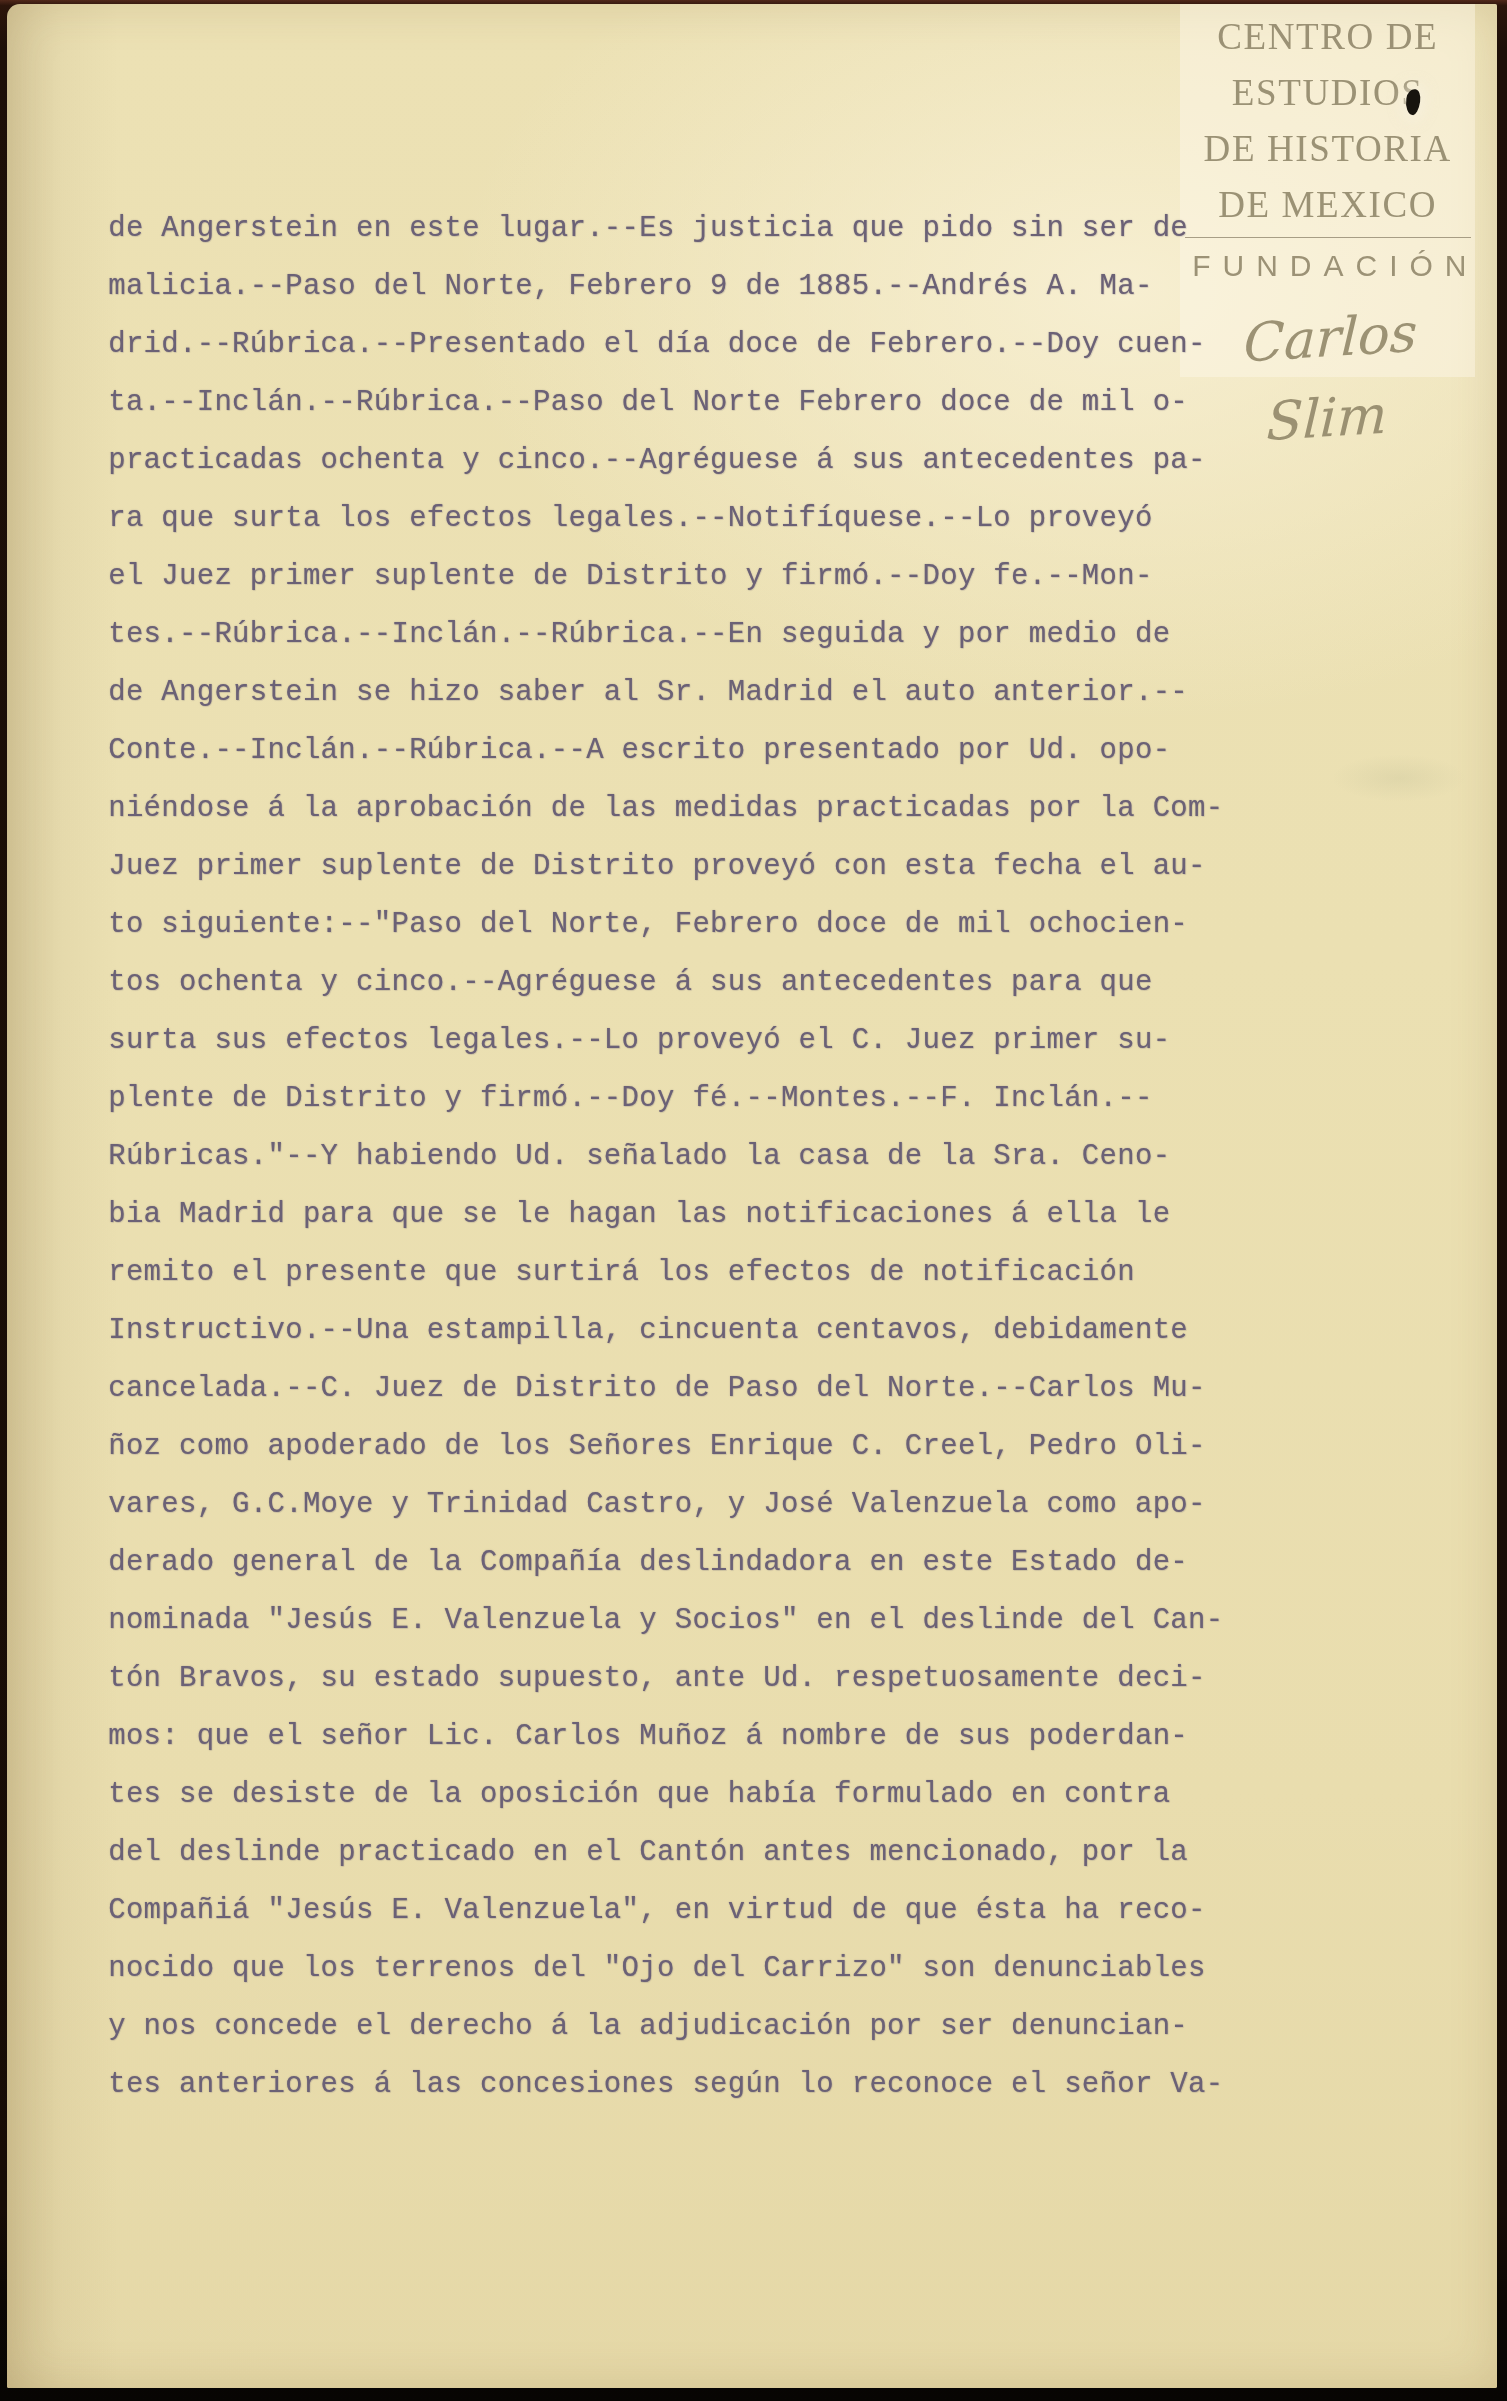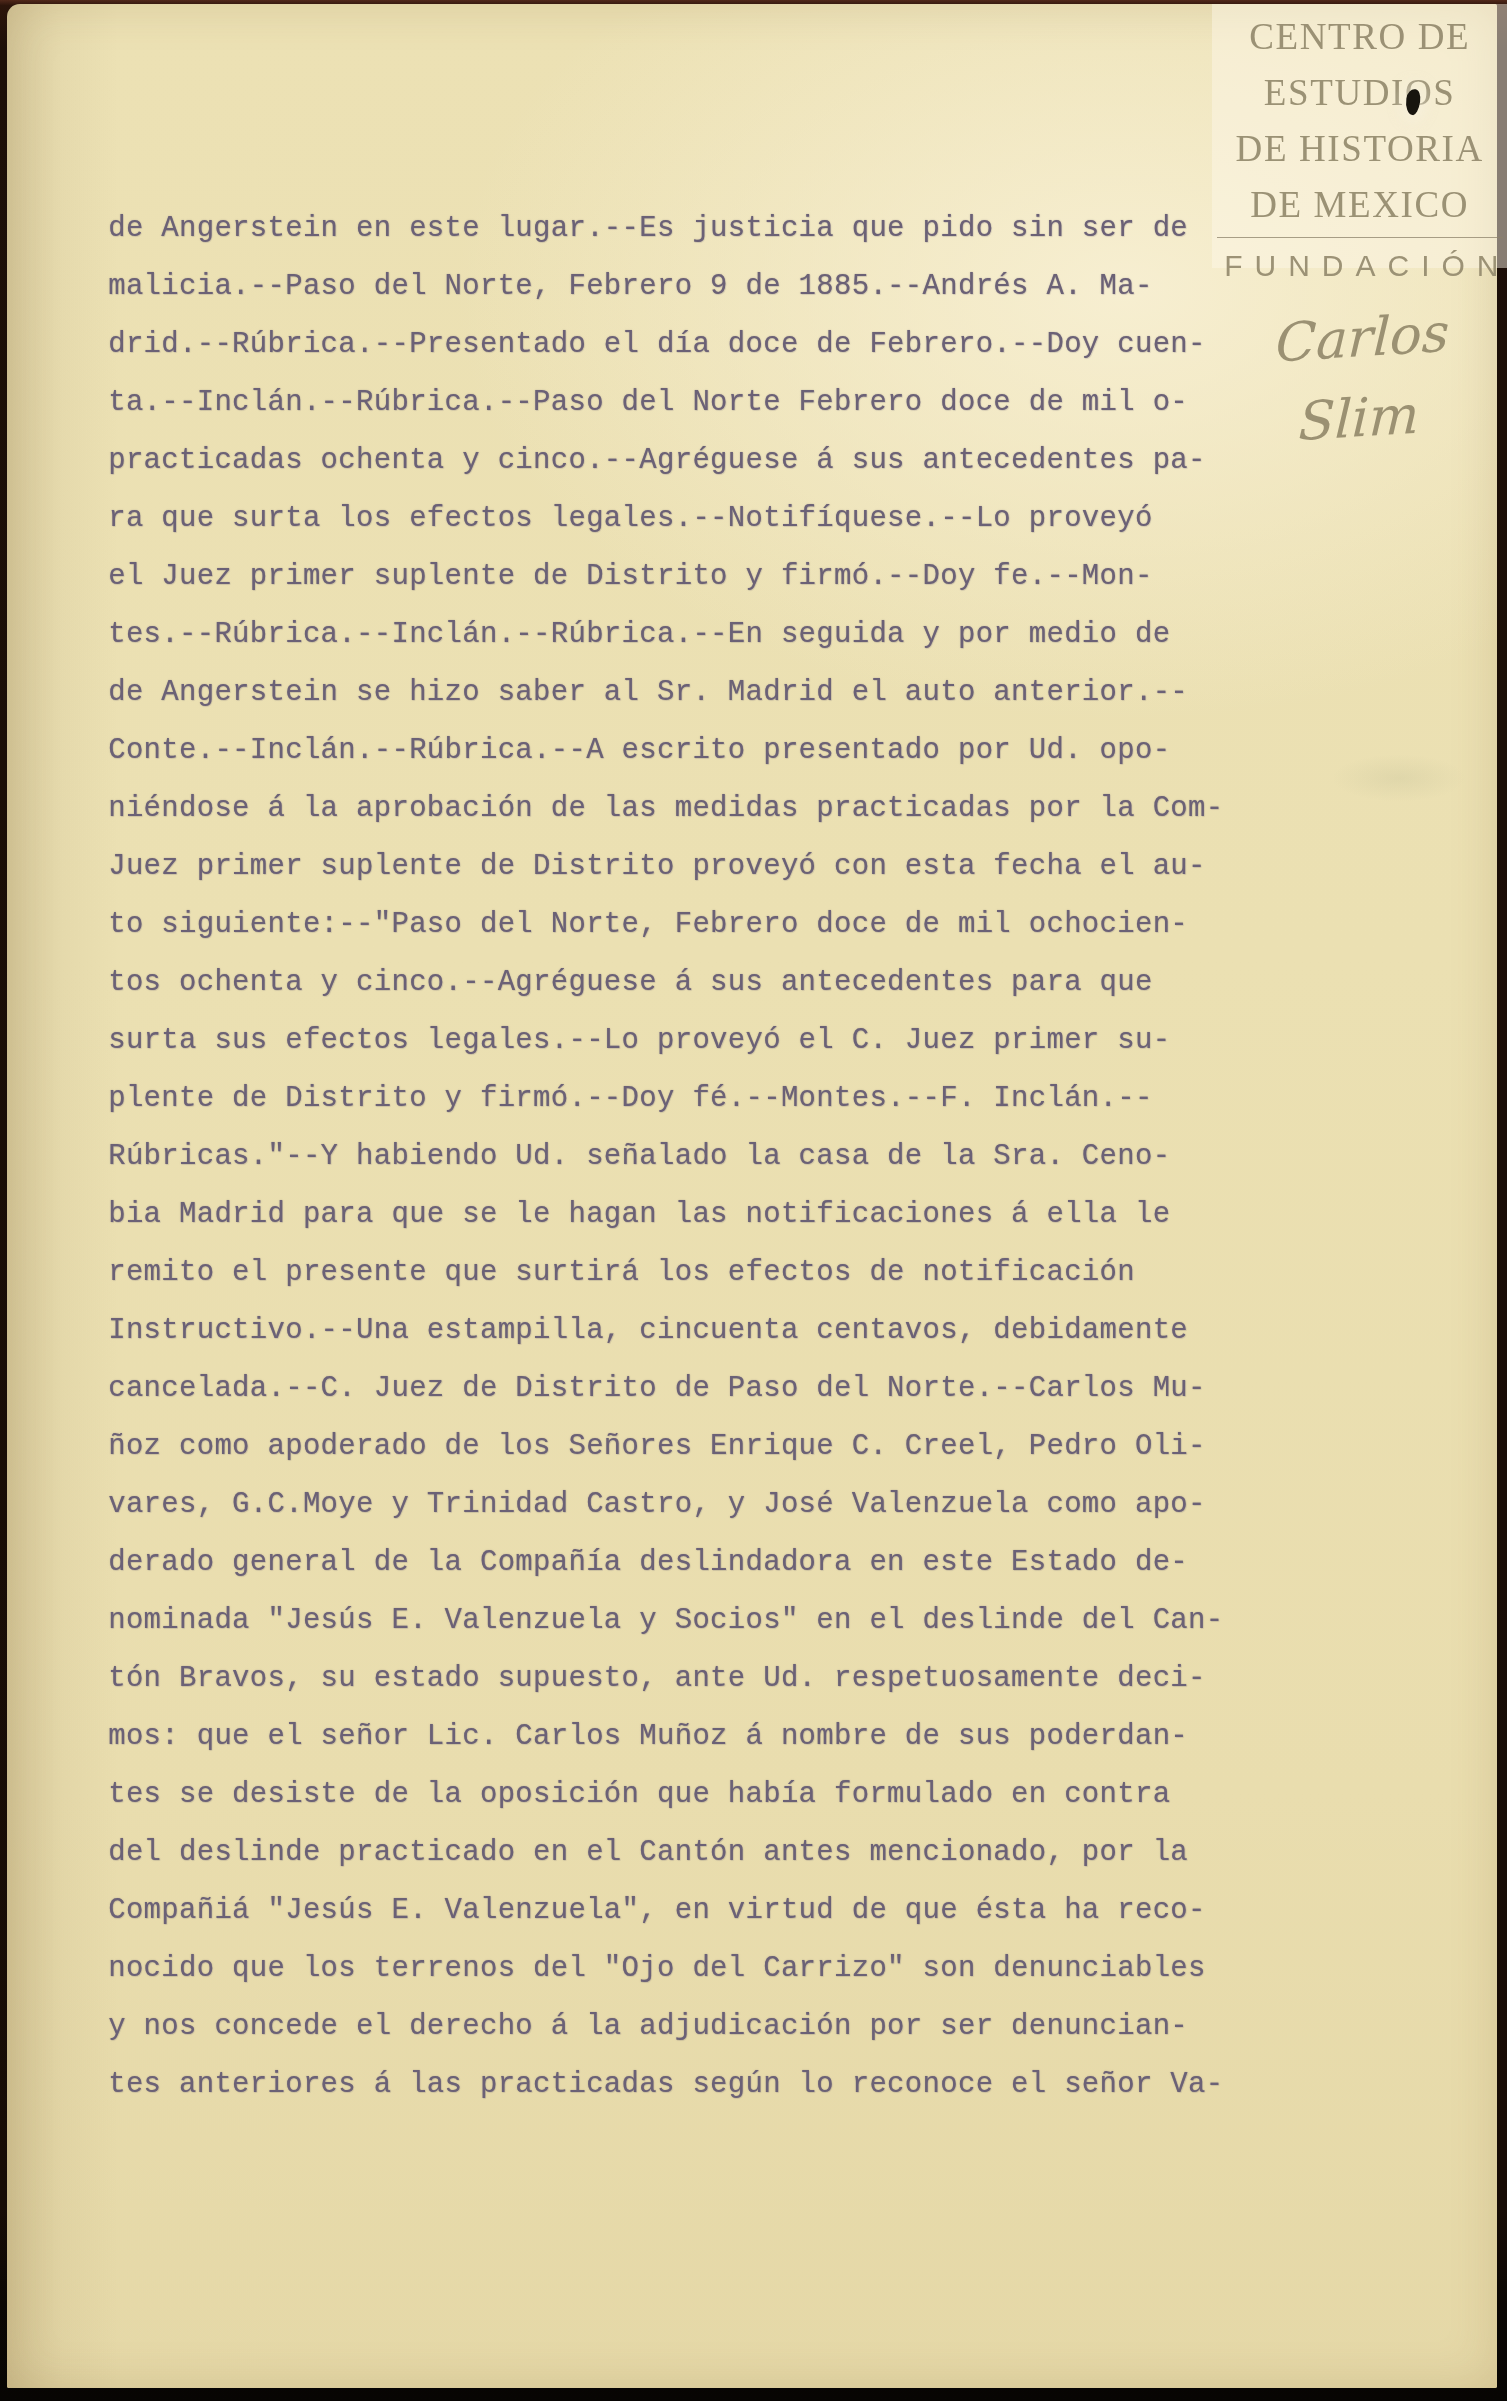--- a/index.html
+++ b/index.html
@@ -24,21 +24,21 @@
   }
   .doc-line{
     height:58px;line-height:58px;white-space:pre;
     font-family:"Liberation Mono","DejaVu Sans Mono",monospace;
     font-size:29px;letter-spacing:0.3px;
     color:#6b6176;
     text-shadow:0 0 1.3px rgba(101,91,112,0.55), 0.8px 0.8px 0 rgba(101,91,112,0.12);
   }
   
   .wm-panel{
-    position:absolute;left:1205px;top:0;width:295px;height:264px;
+    position:absolute;left:1173px;top:0;width:295px;height:373px;
     background:rgba(252,247,231,0.48);
   }
   .wm-line{
     position:relative;width:100%;height:56px;line-height:56px;
     text-align:center;
     font-family:"Liberation Serif","DejaVu Serif",serif;
     font-size:37px;letter-spacing:1.6px;
     color:rgba(150,140,112,0.95);
   }
   .wm-lines{position:absolute;left:0;top:4.8px;width:100%;}
@@ -117,20 +117,20 @@
       <div class="doc-line">vares, G.C.Moye y Trinidad Castro, y José Valenzuela como apo-</div>
       <div class="doc-line">derado general de la Compañía deslindadora en este Estado de-</div>
       <div class="doc-line">nominada "Jesús E. Valenzuela y Socios" en el deslinde del Can-</div>
       <div class="doc-line">tón Bravos, su estado supuesto, ante Ud. respetuosamente deci-</div>
       <div class="doc-line">mos: que el señor Lic. Carlos Muñoz á nombre de sus poderdan-</div>
       <div class="doc-line">tes se desiste de la oposición que había formulado en contra</div>
       <div class="doc-line">del deslinde practicado en el Cantón antes mencionado, por la</div>
       <div class="doc-line">Compañiá "Jesús E. Valenzuela", en virtud de que ésta ha reco-</div>
       <div class="doc-line">nocido que los terrenos del "Ojo del Carrizo" son denunciables</div>
       <div class="doc-line">y nos concede el derecho á la adjudicación por ser denuncian-</div>
-      <div class="doc-line">tes anteriores á las practicadas según lo reconoce el señor Va-</div>
+      <div class="doc-line">tes anteriores á las concesiones según lo reconoce el señor Va-</div>
     </div>
 
   <div class="hole-mark"></div>
   <div class="stamp-smudge"></div>
 
 </div>
 
 
 </body></html>

